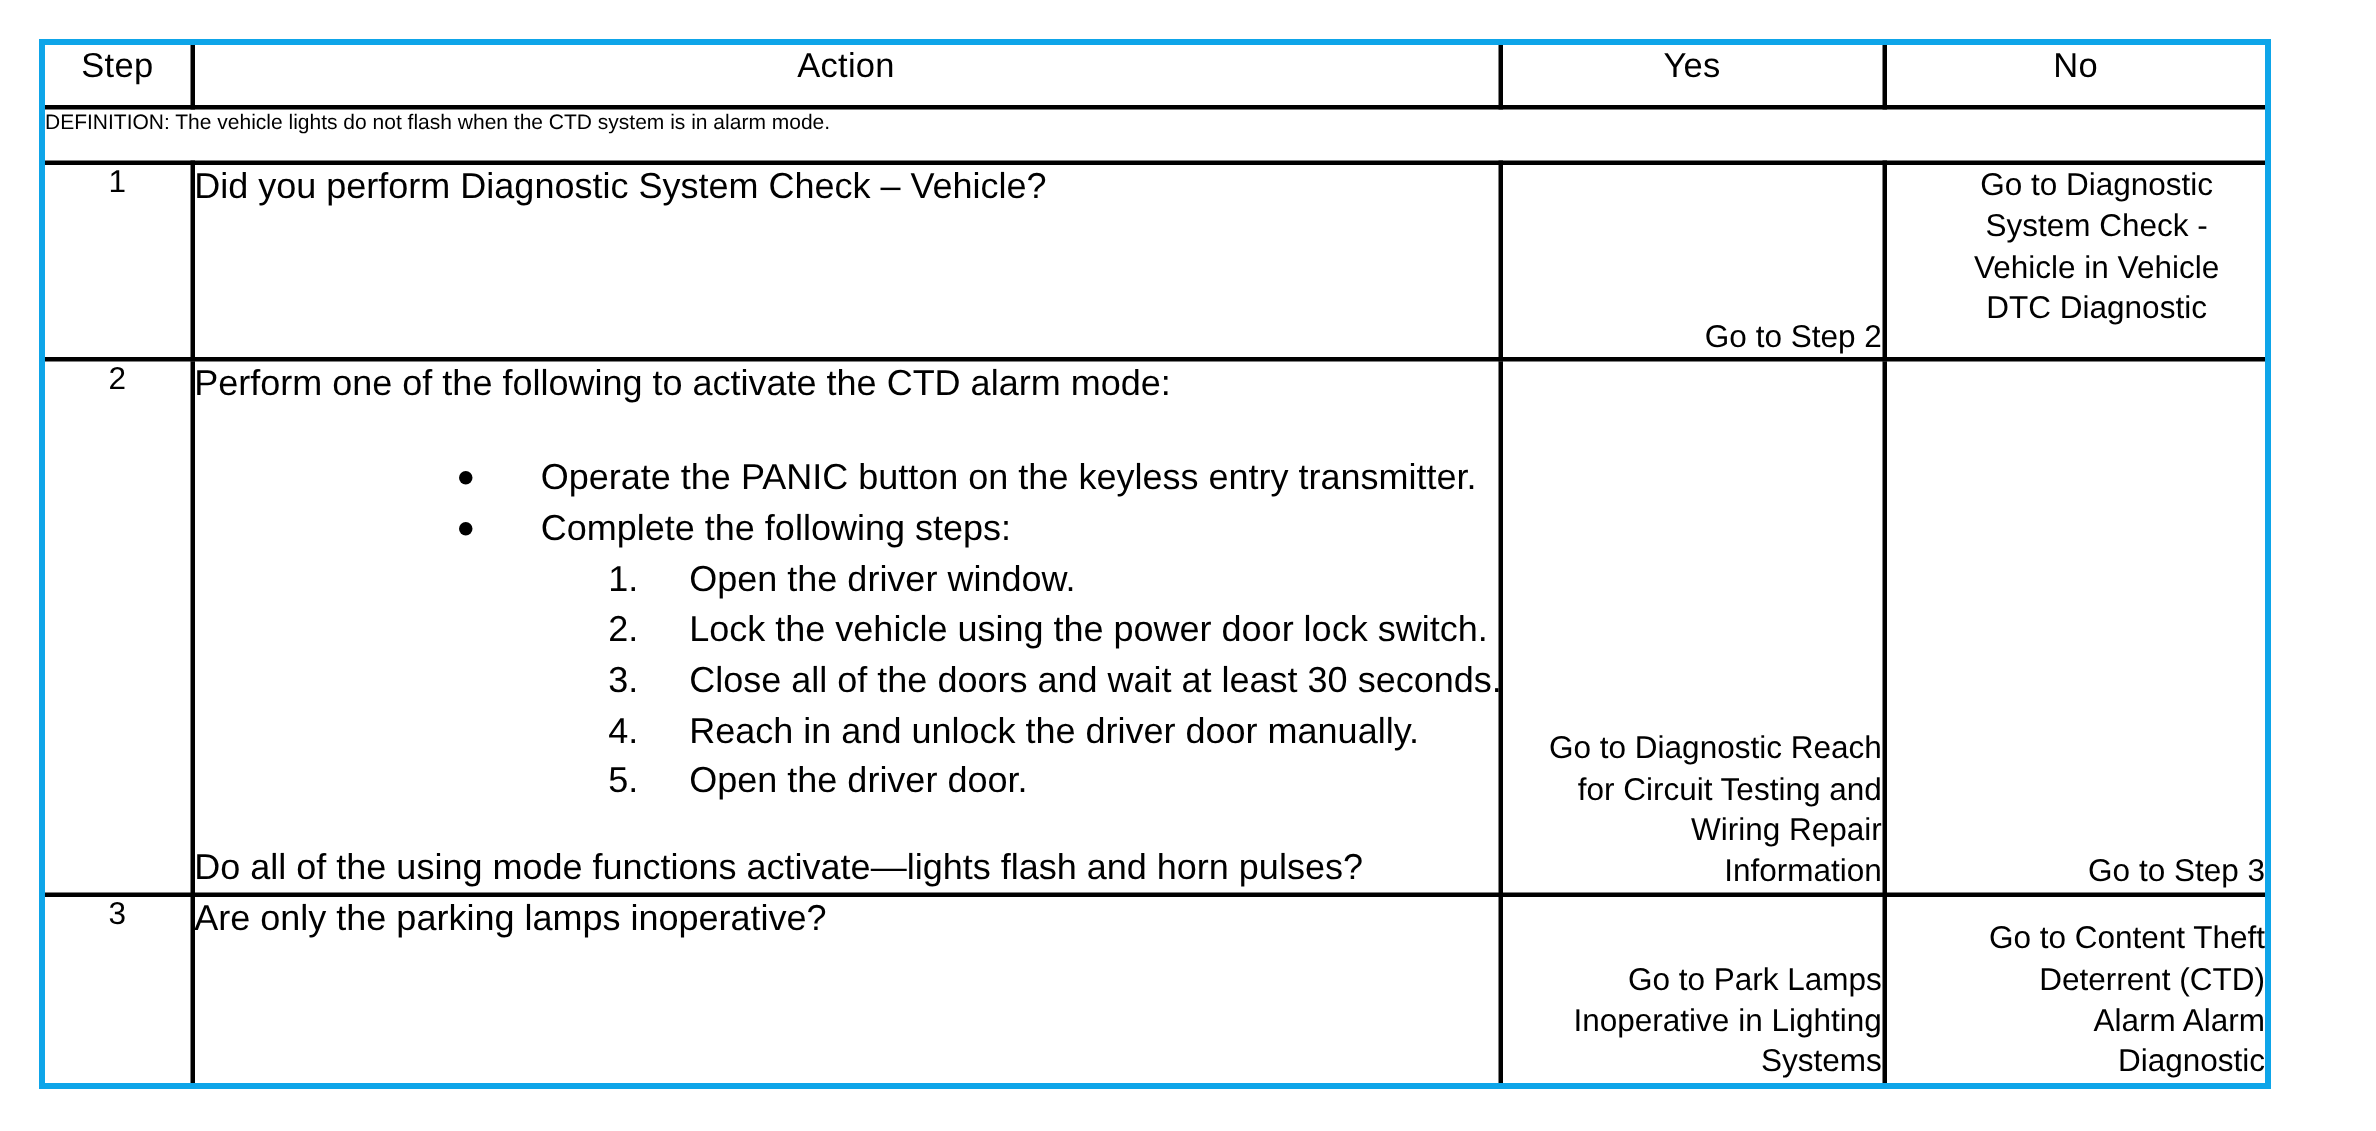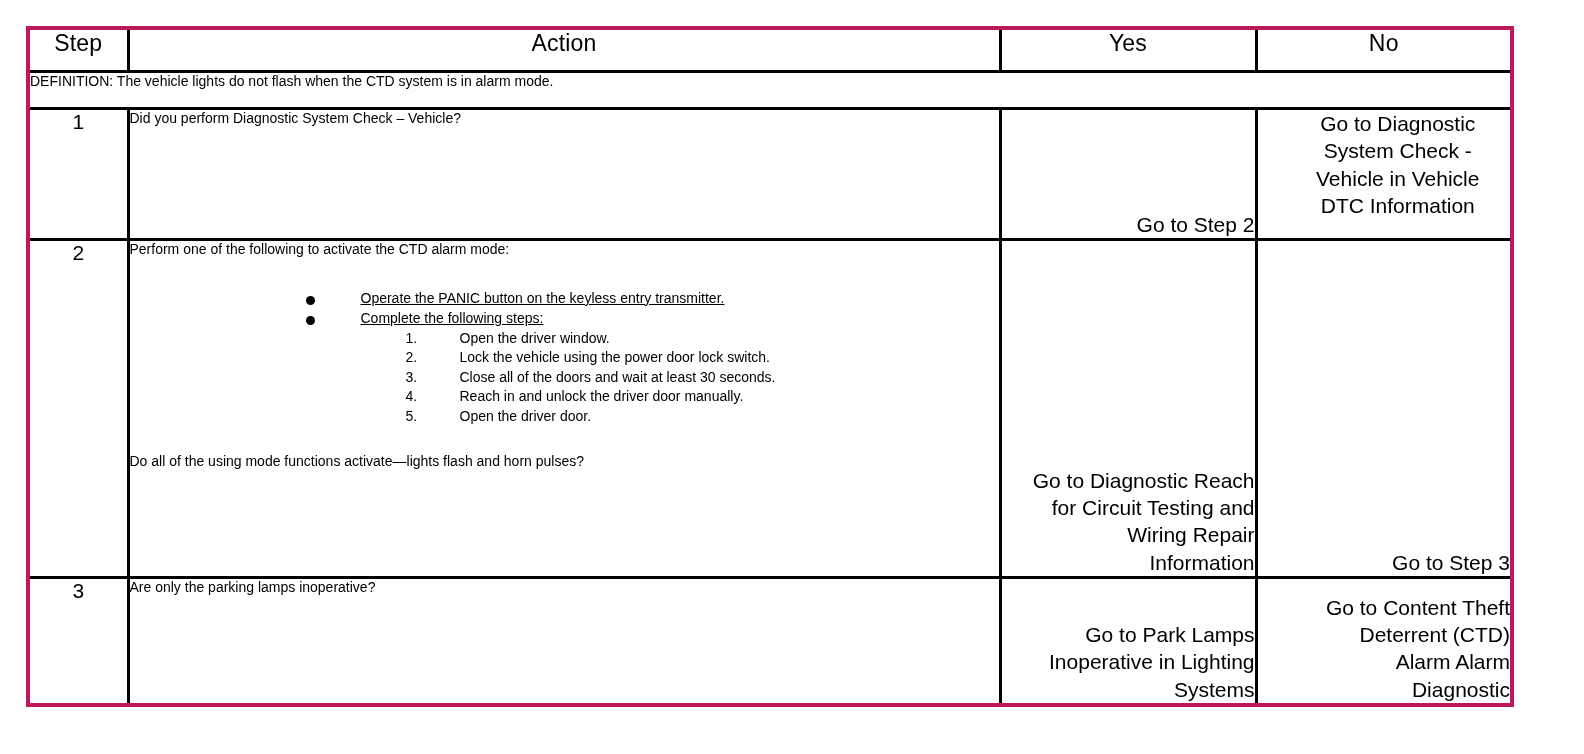--- a/index.html
+++ b/index.html
@@ -20,21 +20,21 @@
     width: 1584px;
     height: 754px;
     box-sizing: border-box;
     padding: 26px 26px 0 26px;
   }
 
   table.diag {
     width: 1476px;
     border-collapse: collapse;
     table-layout: fixed;
-    border: 4px solid #be185d;
+    border: 4px solid #0ea5e9;
   }
 
   table.diag td,
   table.diag th {
     border: 3px solid #000;
     padding: 0;
     vertical-align: top;
     font-weight: normal;
   }
 
@@ -64,37 +64,36 @@
 
   
   .stepnum {
     text-align: center;
     vertical-align: middle;
     font-size: 21px;
   }
 
   
   .action {
-    font-size: 14px;
+    font-size: 24px;
     line-height: 1.28;
     padding: 3px 6px 4px 7px;
     position: relative;
     margin-top: 11px;
   }
   .action .lead {
     white-space: nowrap;
   }
   .action .spacer-lg { height: 30px; }
   .action .spacer-md { height: 26px; }
 
   ul.bullets {
     list-style: none;
     margin: 0;
     padding: 0;
-    text-decoration: underline;
   }
   ul.bullets > li {
     position: relative;
     padding-left: 231px;
     line-height: 1.42;
     white-space: nowrap;
   }
   ul.bullets > li > .bullet-dot {
     position: absolute;
     left: 176px;
@@ -174,21 +173,21 @@
         </td>
 
         <td class="result bottom">
           <span class="line">Go to Step 2</span>
         </td>
 
         <td class="result top">
           <span class="line">Go to Diagnostic</span>
           <span class="line">System Check -</span>
           <span class="line">Vehicle in Vehicle</span>
-          <span class="line">DTC Information</span>
+          <span class="line">DTC Diagnostic</span>
         </td>
       </tr>
 
       <tr class="r-step2">
         <td class="stepnum">2</td>
 
         <td class="action">
           <div class="lead">Perform one of the following to activate the CTD alarm mode:</div>
 
           <div class="spacer-lg"></div>

